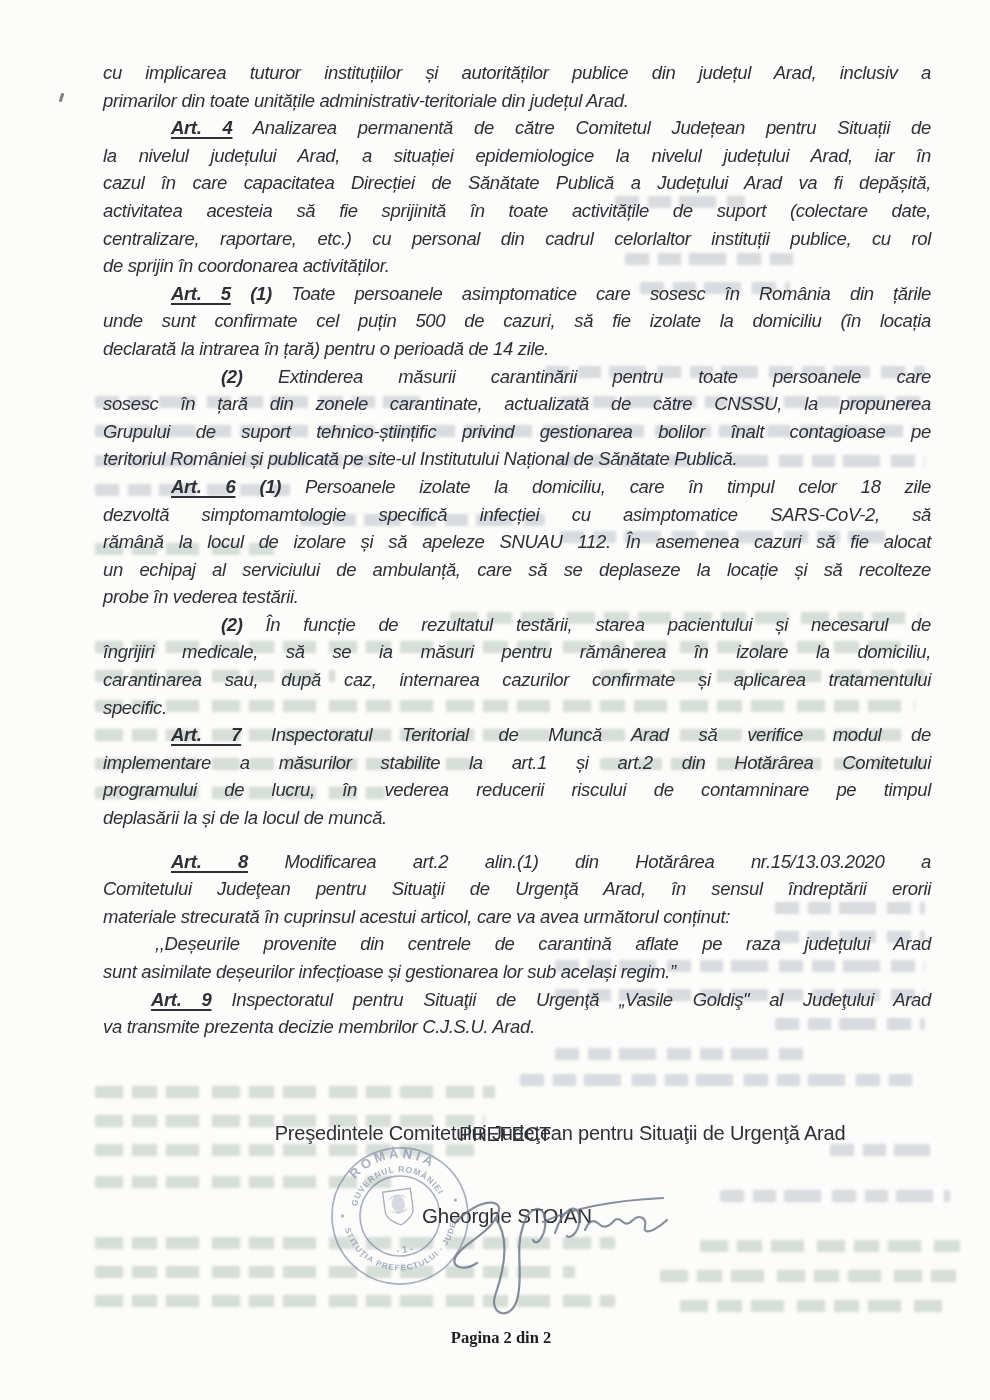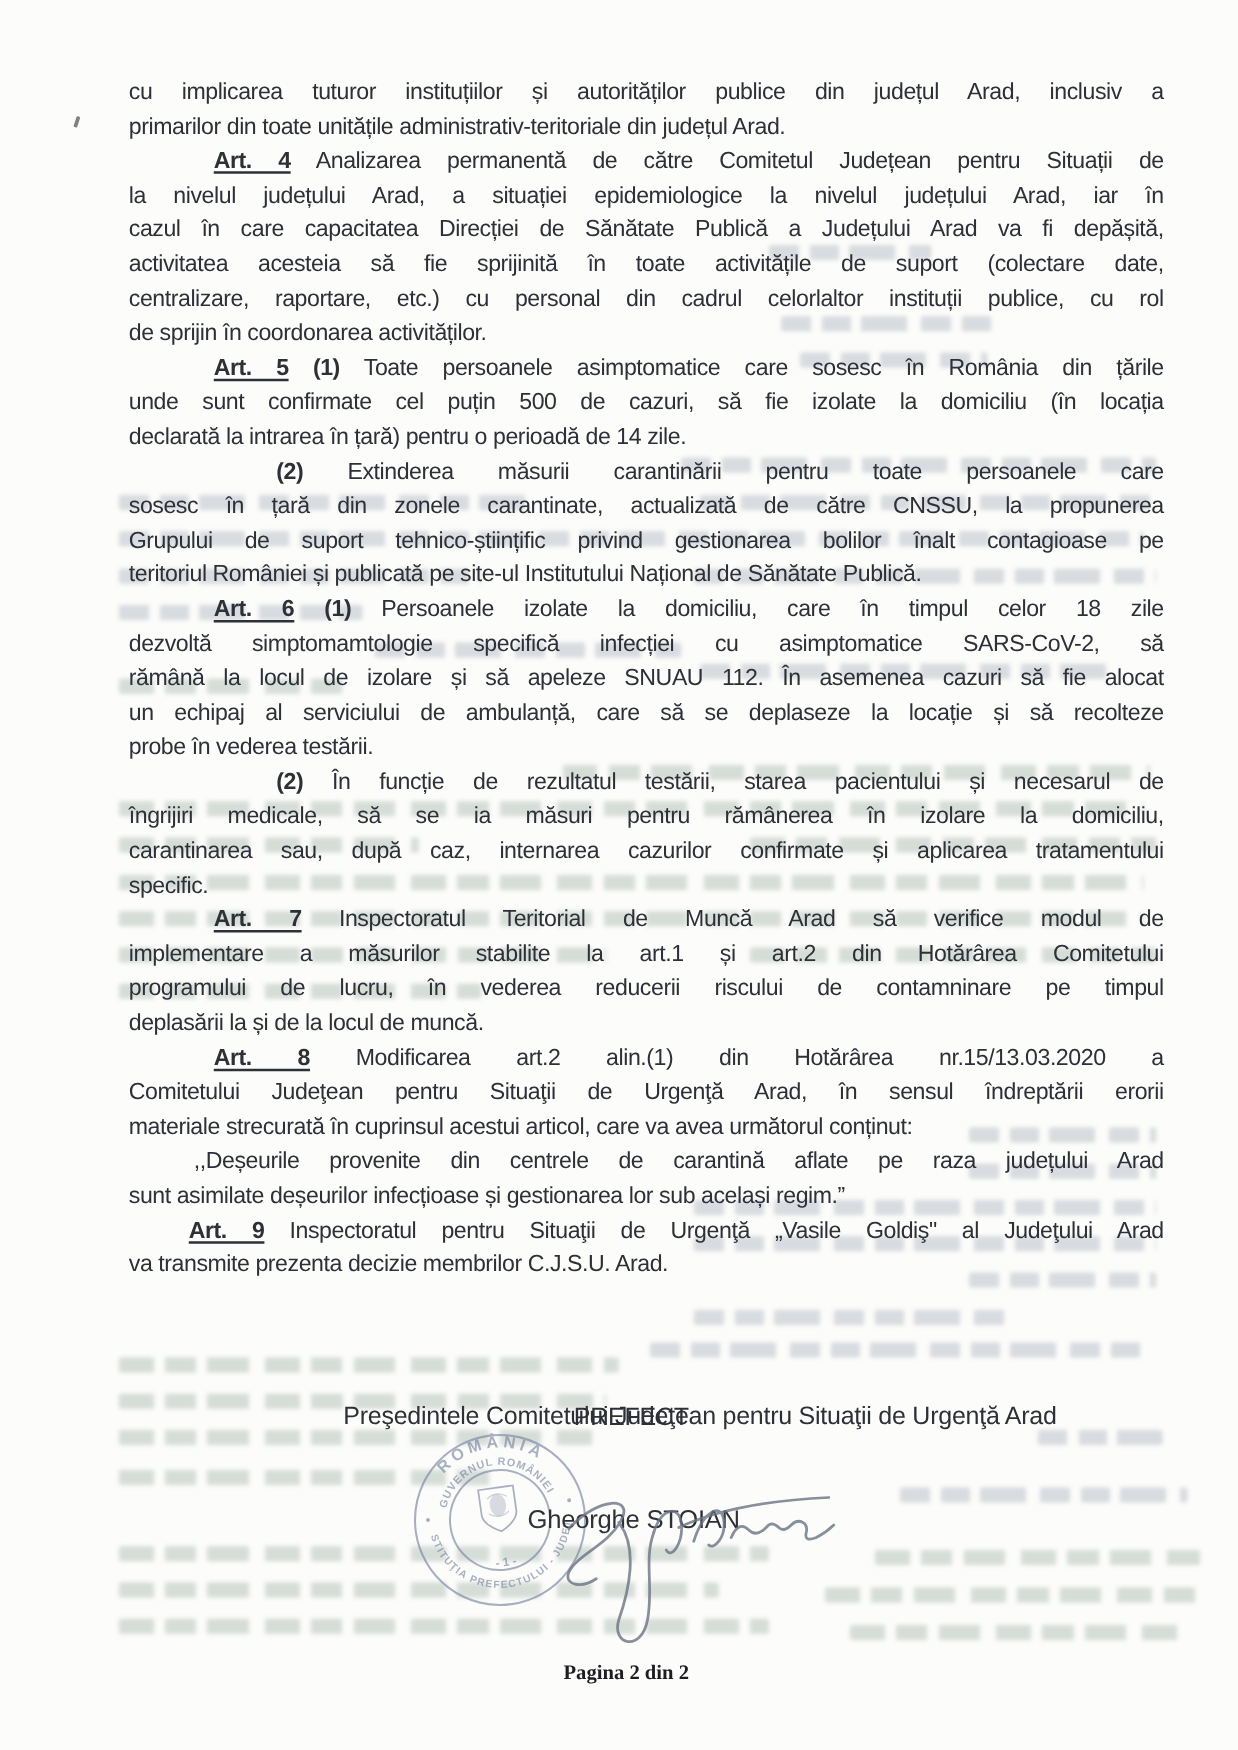--- a/index.html
+++ b/index.html
@@ -23,21 +23,21 @@
       var(--gg) 37px 62px,transparent 62px 71px,
       var(--gg) 71px 104px,transparent 104px 117px);}
 
   .speck{position:absolute;left:60px;top:93px;width:3px;height:9px;
     background:#4a4a52;transform:rotate(18deg);border-radius:1px;opacity:.7;z-index:1;}
 
   
   .content{position:absolute;top:59px;left:103px;width:828px;z-index:3;
     font-size:18.5px;letter-spacing:-0.35px;}
   .para{margin:0;}
-  .line{line-height:27.6px;min-height:27.6px;white-space:normal;}
+  .line{line-height:27.6px;min-height:27.6px;white-space:normal;font-style:italic;}
   .line.just{text-align:justify;text-align-last:justify;}
   .seg-bold-underline{font-weight:bold;text-decoration:underline;
     text-decoration-thickness:1.8px;text-underline-offset:2.5px;}
   .seg-bold{font-weight:bold;}
 
   
   .sig-line{position:absolute;left:0;width:990px;text-align:center;
     box-sizing:border-box;z-index:3;letter-spacing:-0.2px;}
   .sig-title{top:1122px;padding-left:130px;font-size:20px;}
   .sig-role{top:1123px;padding-left:20px;font-size:20px;}
@@ -179,21 +179,21 @@
         <div class="line just"><span>carantinarea sau, după caz, internarea cazurilor confirmate și aplicarea tratamentului</span></div>
         <div class="line"><span>specific.</span></div>
       </div>
       <div class="para">
         <div class="line just" style="padding-left: 68px;"><span class="seg-bold-underline">Art. 7</span><span> Inspectoratul Teritorial de Muncă Arad să verifice modul de</span></div>
         <div class="line just"><span>implementare a măsurilor stabilite la art.1 și art.2 din Hotărârea Comitetului</span></div>
         <div class="line just"><span>programului de lucru, în vederea reducerii riscului de contamninare pe timpul</span></div>
         <div class="line"><span>deplasării la și de la locul de muncă.</span></div>
       </div>
       <div class="para">
-        <div class="line just" style="padding-left: 68px;"><span class="seg-bold-underline">Art. 8</span><span> Modificarea art.2 alin.(1) din Hotărârea nr.15/13.03.2020 a</span></div>
+        <div class="line just" style="padding-left: 68px; margin-top: 16px;"><span class="seg-bold-underline">Art. 8</span><span> Modificarea art.2 alin.(1) din Hotărârea nr.15/13.03.2020 a</span></div>
         <div class="line just"><span>Comitetului Judeţean pentru Situaţii de Urgenţă Arad, în sensul îndreptării erorii</span></div>
         <div class="line"><span>materiale strecurată în cuprinsul acestui articol, care va avea următorul conținut:</span></div>
       </div>
       <div class="para">
         <div class="line just" style="padding-left: 52px;"><span>,,Deșeurile provenite din centrele de carantină aflate pe raza județului Arad</span></div>
         <div class="line"><span>sunt asimilate deșeurilor infecțioase și gestionarea lor sub același regim.”</span></div>
       </div>
       <div class="para">
         <div class="line just" style="padding-left: 48px;"><span class="seg-bold-underline">Art. 9</span><span> Inspectoratul pentru Situaţii de Urgenţă „Vasile Goldiş" al Judeţului Arad</span></div>
         <div class="line"><span>va transmite prezenta decizie membrilor C.J.S.U. Arad.</span></div>

